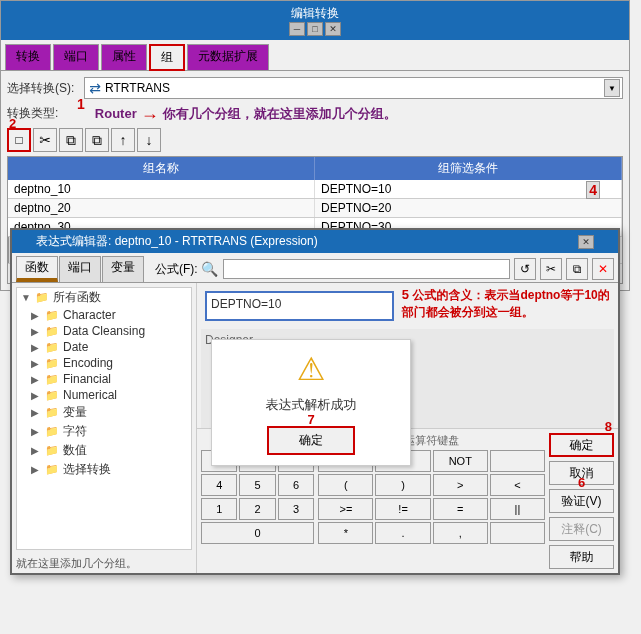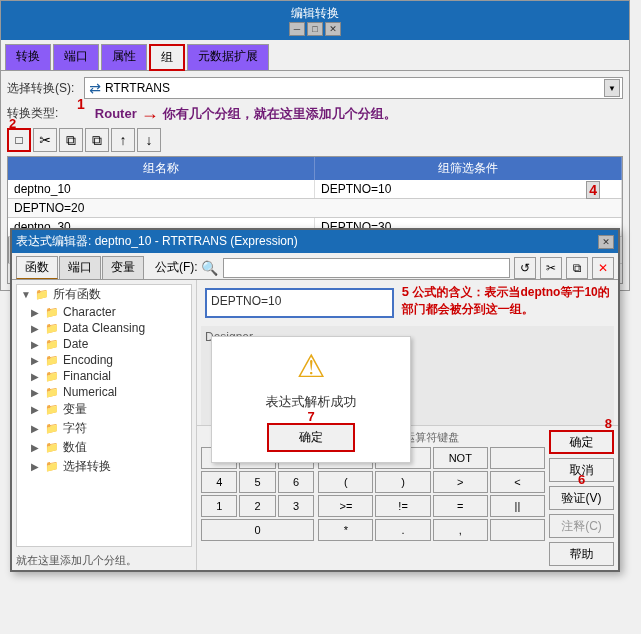--- a/index.html
+++ b/index.html
@@ -40,21 +40,21 @@
       display: flex;
       background: #f0f0f0;
       border-bottom: 1px solid #999;
       padding: 4px 4px 0;
       gap: 2px;
     }
 
     .tab {
       padding: 3px 10px;
       border: 1px solid #999;
-      background: #8b5cf6;
+      background: #a21caf;
       cursor: pointer;
       border-bottom: none;
       font-size: 12px;
     }
     .tab.active {
       background: #f0f0f0;
       border-bottom: 1px solid #f0f0f0;
       margin-bottom: -1px;
       z-index: 1;
       border: 2px solid #cc0000;
@@ -173,21 +173,21 @@
       width: 610px;
       background: #f0f0f0;
       border: 2px solid #666;
       box-shadow: 3px 3px 8px rgba(0,0,0,0.3);
       z-index: 10;
     }
 
     .expr-title {
       background: #1a6bb5;
       color: white;
-      padding: 3px 4px;
+      padding: 3px 24px;
       font-size: 12px;
       display: flex;
       align-items: center;
       justify-content: space-between;
     }
 
     .expr-tabs {
       display: flex;
       background: #f0f0f0;
       border-bottom: 1px solid #999;
@@ -199,21 +199,21 @@
       padding: 2px 8px;
       border: 1px solid #999;
       background: #e0e0e0;
       cursor: pointer;
       border-bottom: none;
       font-size: 12px;
     }
 
     .expr-tab.active {
       background: #f0f0f0;
-      border-bottom: 1px solid #a16207;
+      border-bottom: 4px solid #a16207;
     }
 
     .expr-body {
       display: flex;
       height: 290px;
     }
 
     .expr-left {
       width: 185px;
       border-right: 1px solid #ccc;
@@ -425,20 +425,21 @@
         <div style="flex:1;">
           <div class="table-header">
             <div class="table-header-cell">组名称</div>
             <div class="table-header-cell">组筛选条件</div>
           </div>
           <div class="table-row-data">
             <div class="table-cell">deptno_10</div>
             <div class="table-cell">DEPTNO=10</div>
           </div>
           <div class="table-row-data">
+            <div class="table-cell">deptno_20</div>
             <div class="table-cell">DEPTNO=20</div>
           </div>
           <div class="table-row-data">
             <div class="table-cell">deptno_30</div>
             <div class="table-cell">DEPTNO=30</div>
           </div>
         </div>
         <div style="width:18px; background:#e0e0e0; border-left:1px solid #999; display:flex; flex-direction:column; align-items:center; justify-content:space-between; padding:2px 0;">
           <div style="font-size:10px;">▲</div>
           <div style="font-size:10px;">▼</div>

